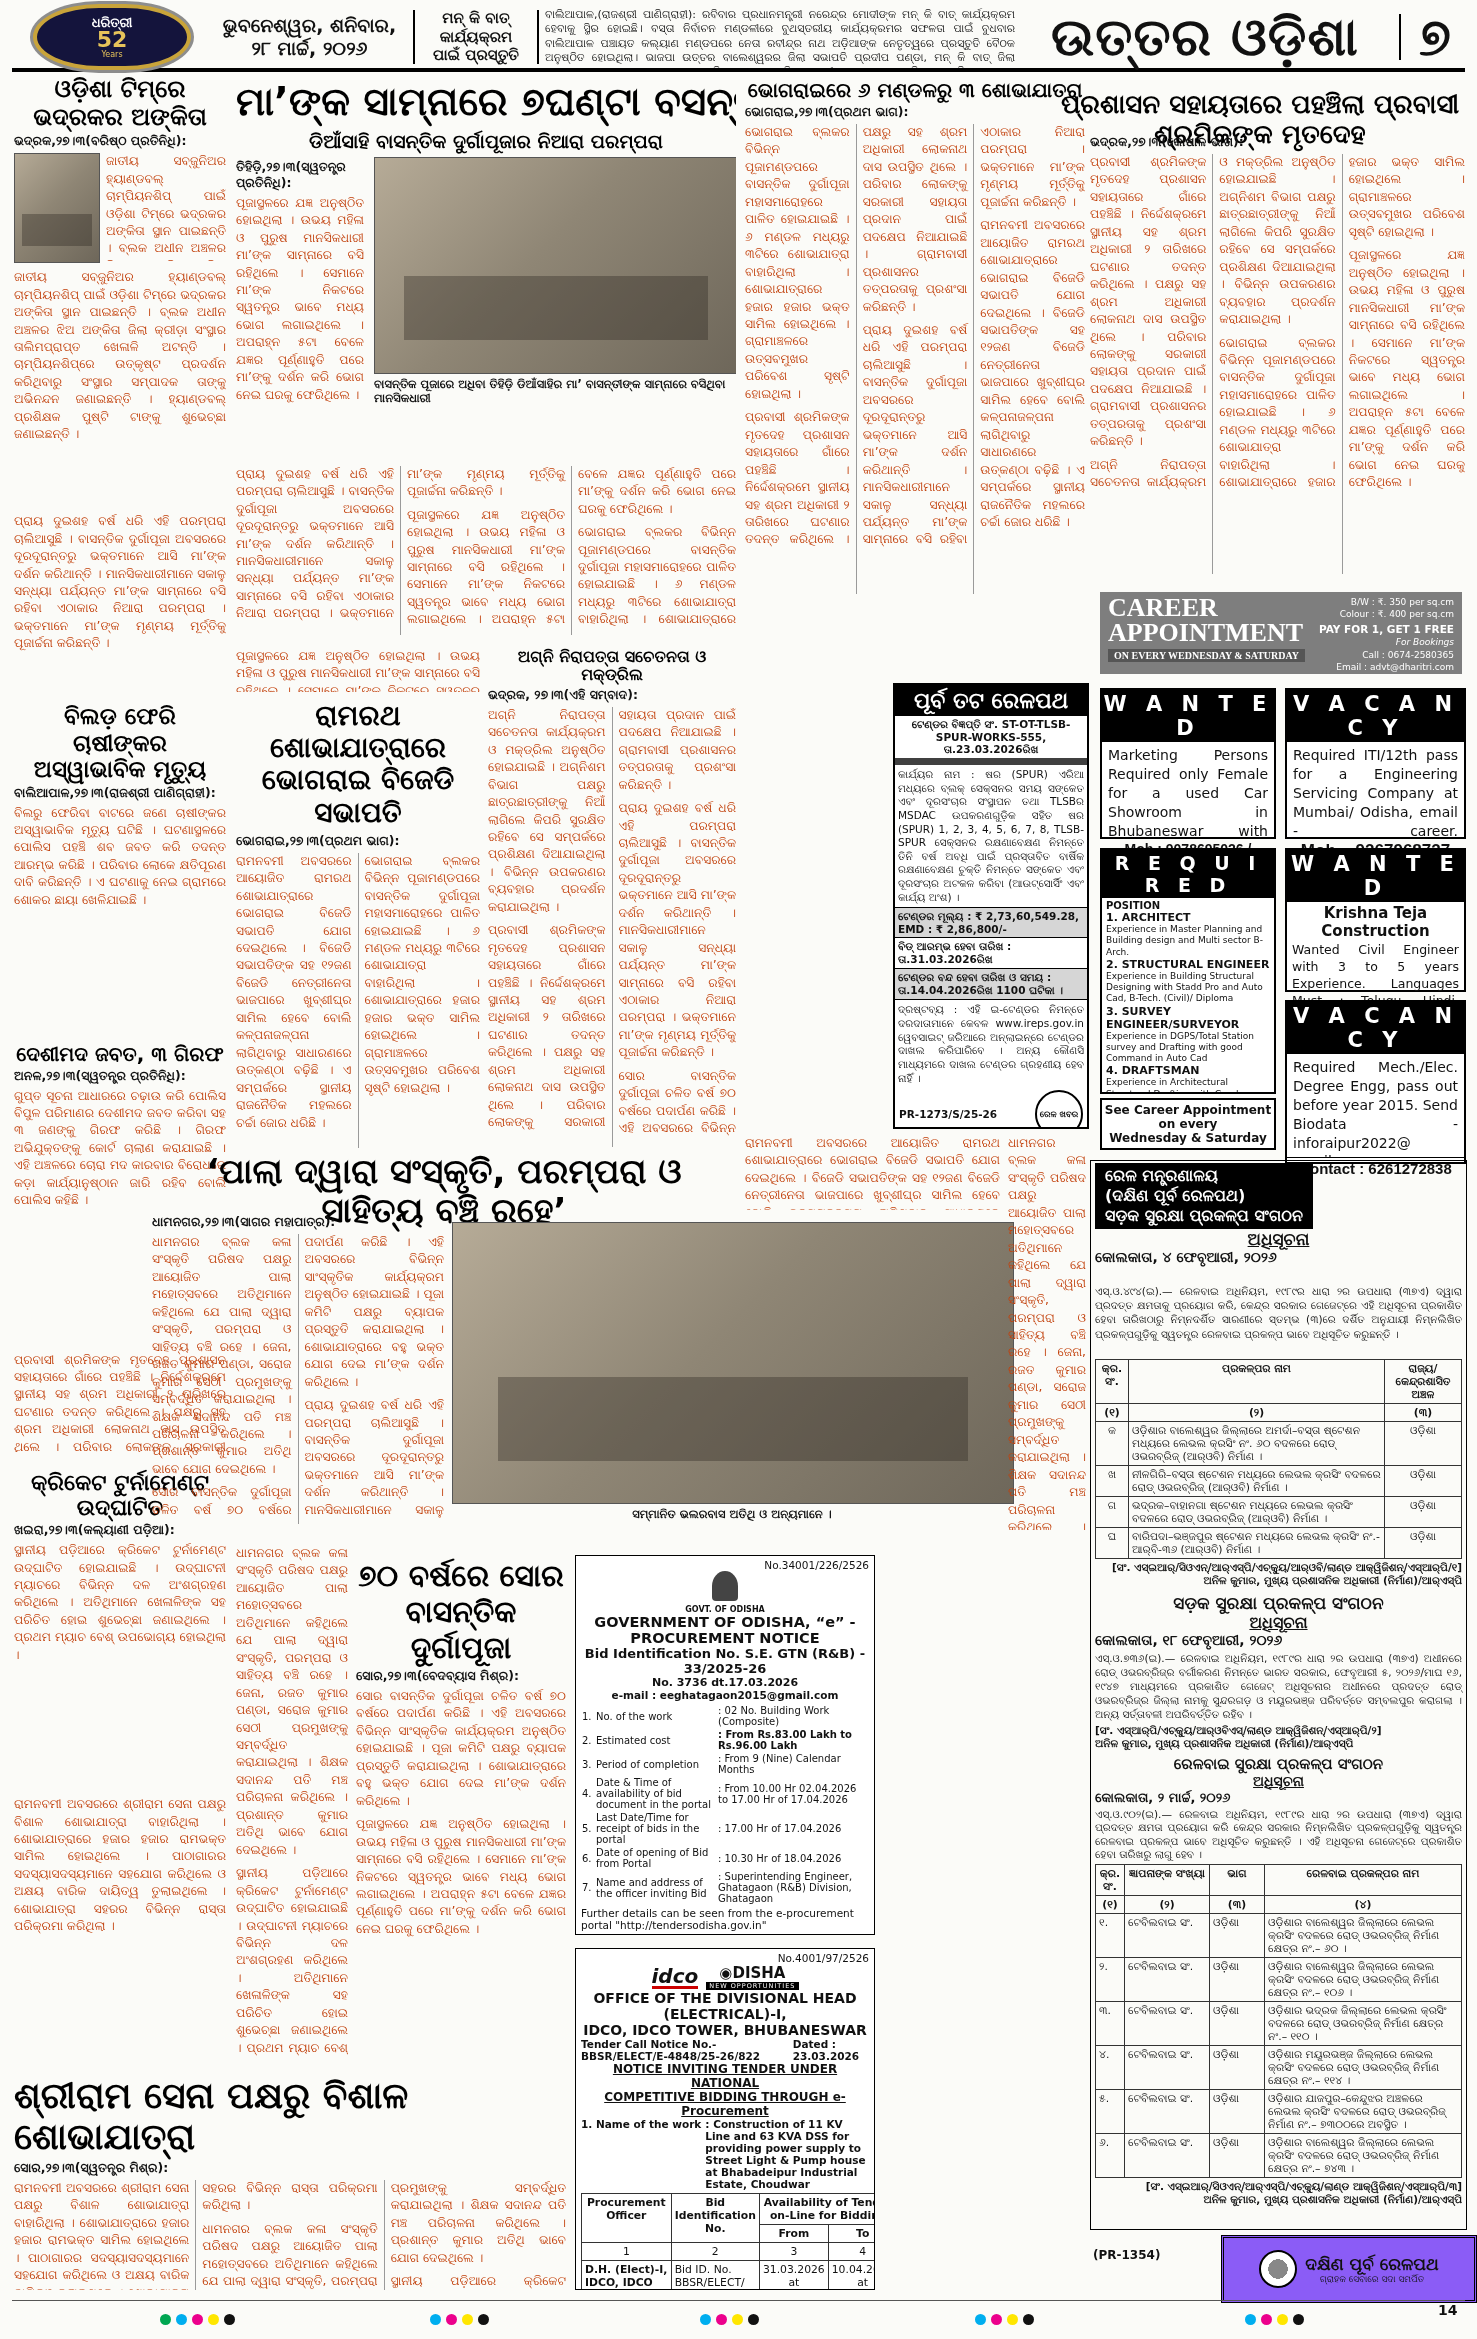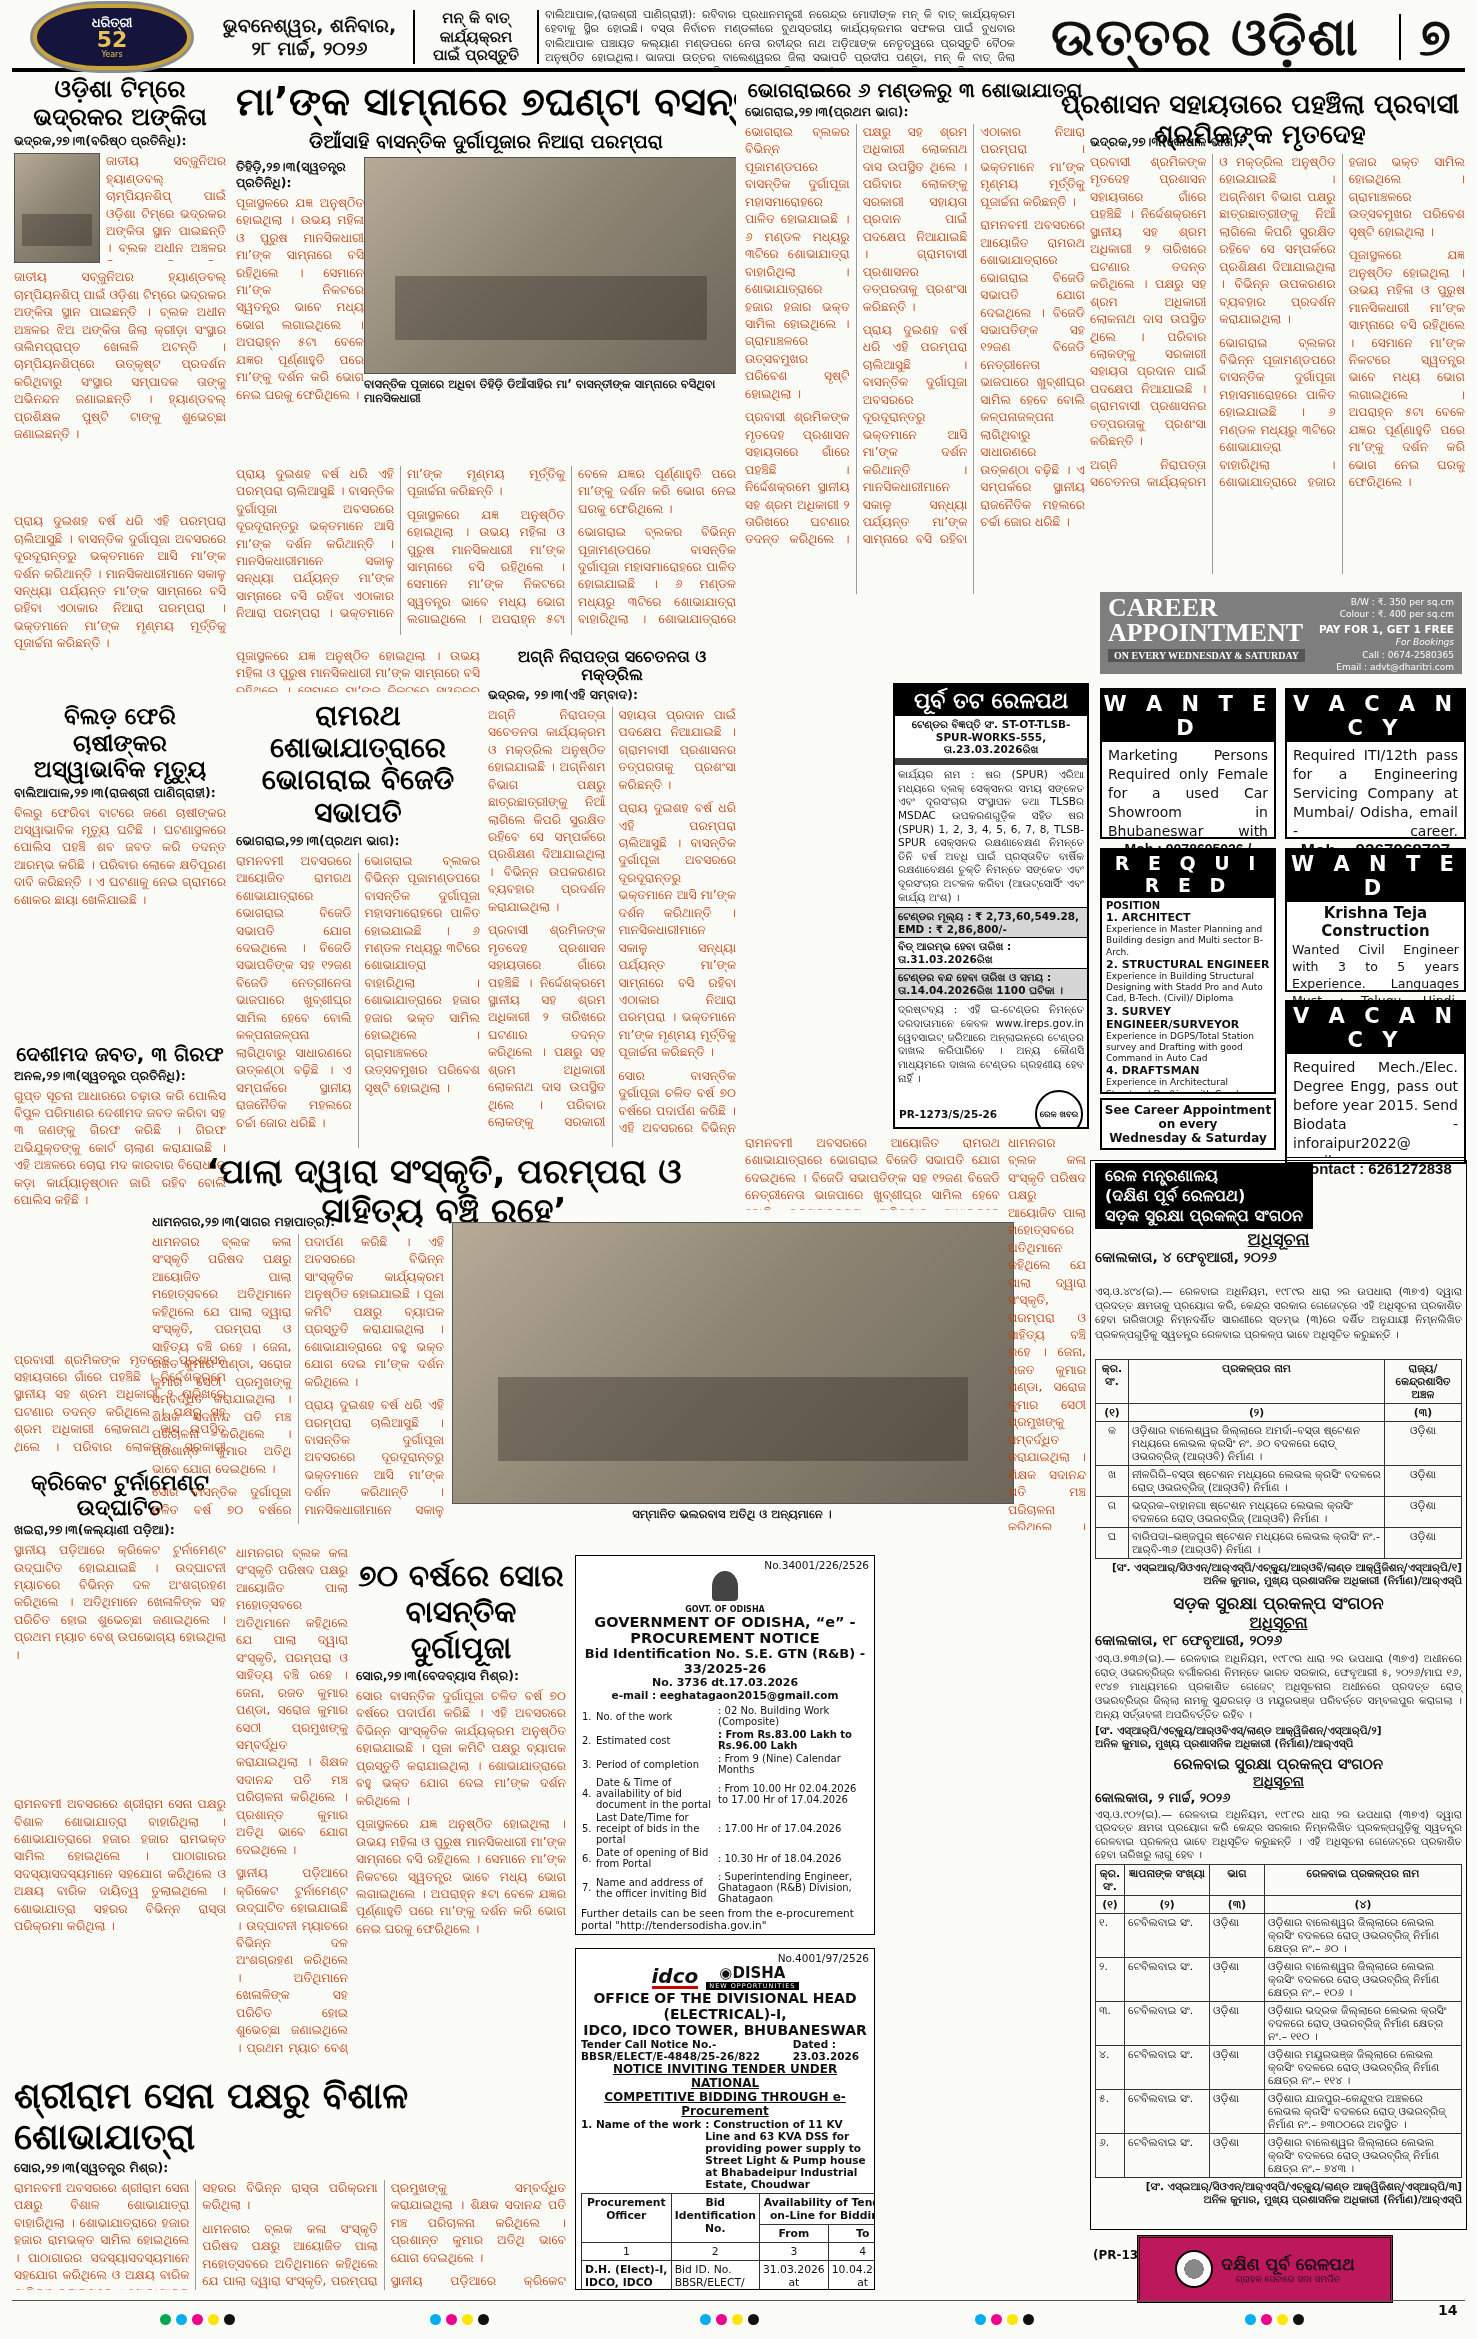--- a/index.html
+++ b/index.html
@@ -85,21 +85,21 @@
       <div>ଉଦ୍‌ଘାଟିତ</div>
     </div>
     <div class="dateline">ଖଇରା,୨୭।୩(କଲ୍ୟାଣୀ ପଡ଼ିଆ):</div>
     <div class="bodytxt" style="height:250px;overflow:hidden;">ସ୍ଥାନୀୟ ପଡ଼ିଆରେ କ୍ରିକେଟ ଟୁର୍ନାମେଣ୍ଟ ଉଦ୍‌ଘାଟିତ ହୋଇଯାଇଛି । ଉଦ୍‌ଘାଟନୀ ମ୍ୟାଚରେ ବିଭିନ୍ନ ଦଳ ଅଂଶଗ୍ରହଣ କରିଥିଲେ । ଅତିଥିମାନେ ଖେଳାଳିଙ୍କ ସହ ପରିଚିତ ହୋଇ ଶୁଭେଚ୍ଛା ଜଣାଇଥିଲେ । ପ୍ରଥମ ମ୍ୟାଚ ବେଶ୍ ଉପଭୋଗ୍ୟ ହୋଇଥିଲା ।</div>
     <div class="bodytxt" style="height:160px;overflow:hidden;margin-top:4px;">ରାମନବମୀ ଅବସରରେ ଶ୍ରୀରାମ ସେନା ପକ୍ଷରୁ ବିଶାଳ ଶୋଭାଯାତ୍ରା ବାହାରିଥିଲା । ଶୋଭାଯାତ୍ରାରେ ହଜାର ହଜାର ରାମଭକ୍ତ ସାମିଲ ହୋଇଥିଲେ । ପାଠାଗାରର ସଦସ୍ୟାସଦସ୍ୟମାନେ ସହଯୋଗ କରିଥିଲେ ଓ ଅକ୍ଷୟ ବାରିକ ଦାୟିତ୍ୱ ତୁଲାଇଥିଲେ । ଶୋଭାଯାତ୍ରା ସହରର ବିଭିନ୍ନ ରାସ୍ତା ପରିକ୍ରମା କରିଥିଲା ।</div>
   </div>
 
   <div class="abs" style="left:236px;top:80px;width:500px;height:555px;overflow:hidden;">
     <div class="hl" style="font-size:39px;white-space:nowrap;">ମା’ଙ୍କ ସାମ୍ନାରେ ୭ଘଣ୍ଟା ବସନ୍ତି ମାନସିକଧାରୀ</div>
     <div class="hl center" style="font-size:19px;margin:6px 0 4px 0;">ଡିଆଁସାହି ବାସନ୍ତିକ ଦୁର୍ଗାପୂଜାର ନିଆରା ପରମ୍ପରା</div>
-    <div style="display:flex;gap:0;">
+    <div style="display:flex;gap:10px;">
       <div style="width:128px;flex:none;">
         <div class="dateline">ତିହିଡ଼ି,୨୭।୩(ସ୍ୱତନ୍ତ୍ର ପ୍ରତିନିଧି):</div>
         <div class="bodytxt" style="height:265px;overflow:hidden;">ପୂଜାସ୍ଥଳରେ ଯଜ୍ଞ ଅନୁଷ୍ଠିତ ହୋଇଥିଲା । ଉଭୟ ମହିଳା ଓ ପୁରୁଷ ମାନସିକଧାରୀ ମା’ଙ୍କ ସାମ୍ନାରେ ବସି ରହିଥିଲେ । ସେମାନେ ମା’ଙ୍କ ନିକଟରେ ସ୍ୱତନ୍ତ୍ର ଭାବେ ମଧ୍ୟ ଭୋଗ ଲଗାଇଥିଲେ । ଅପରାହ୍ନ ୫ଟା ବେଳେ ଯଜ୍ଞର ପୂର୍ଣ୍ଣାହୁତି ପରେ ମା’ଙ୍କୁ ଦର୍ଶନ କରି ଭୋଗ ନେଇ ଘରକୁ ଫେରିଥିଲେ ।</div>
       </div>
       <div style="flex:1;">
         <div class="photo" style="width:100%;height:215px;"></div>
         <div class="caption">ବାସନ୍ତିକ ପୂଜାରେ ଅଧିବା ତିହିଡ଼ି ଡିଆଁସାହିର ମା’ ବାସନ୍ତୀଙ୍କ ସାମ୍ନାରେ ବସିଥିବା ମାନସିକଧାରୀ</div>
       </div>
     </div>
     <div class="bodytxt cols3" style="margin-top:6px;height:170px;overflow:hidden;">
@@ -500,21 +500,21 @@
             <td>ଓଡ଼ିଶା</td>
             <td>ଓଡ଼ିଶାର ବାଲେଶ୍ୱର ଜିଲ୍ଲାରେ ଲେଭଲ କ୍ରସିଂ ବଦଳରେ ରୋଡ୍ ଓଭରବ୍ରିଜ୍ ନିର୍ମାଣ କ୍ଷେତ୍ର ନଂ.– ୭୪୩ ।</td>
           </tr>
     </tbody>
       </table>
     <div class="small" style="text-align:right;font-weight:bold;margin-top:2px;">[ସଂ. ଏସ୍‌ଇଆର୍/ସିଓଏନ୍/ଆର୍‌ଏସ୍‌ପି/ଏଚ୍‌କ୍ୟୁ/ଲାଣ୍ଡ ଆକ୍ୱିଜିଶନ୍/ଏସ୍‌ଆର୍‌ପି/୩]</div>
     <div class="small" style="text-align:right;font-weight:bold;">ଅନିଳ କୁମାର, ମୁଖ୍ୟ ପ୍ରଶାସନିକ ଅଧିକାରୀ (ନିର୍ମାଣ)/ଆର୍‌ଏସ୍‌ପି</div>
   </div>
 
   <div class="abs" style="left:1093px;top:2248px;font-weight:bold;font-size:12px;">(PR-1354)</div>
-  <div class="abs" style="left:1137px;top:2235px;width:250px;height:62px;border:3px double #000;display:flex;align-items:center;justify-content:center;gap:8px;background:#be185d;">
+  <div class="abs" style="left:1221px;top:2235px;width:250px;height:62px;border:3px double #000;display:flex;align-items:center;justify-content:center;gap:8px;background:#8b5cf6;">
     <span style="width:34px;height:34px;border-radius:50%;border:2px solid #000;display:inline-block;background:radial-gradient(circle at 50% 50%, #888 0 40%, #fff 41%);"></span>
     <span style="text-align:center;">
       <div style="font-weight:bold;font-size:17px;">ଦକ୍ଷିଣ ପୂର୍ବ ରେଳପଥ</div>
       <div style="font-size:9px;">ଗ୍ରାହକ ସେବାରେ ସଦା ସମର୍ପିତ</div>
     </span>
   </div>
 
   <div class="abs" style="left:12px;top:2300px;width:1453px;border-top:1px solid #555;"></div>
   <div class="abs" style="left:160px;top:2310px;">
     <span class="dot" style="background:#00a651;"></span><span class="dot" style="background:#00aeef;"></span><span class="dot" style="background:#ec008c;"></span><span class="dot" style="background:#ffe600;"></span><span class="dot" style="background:#111;"></span>

